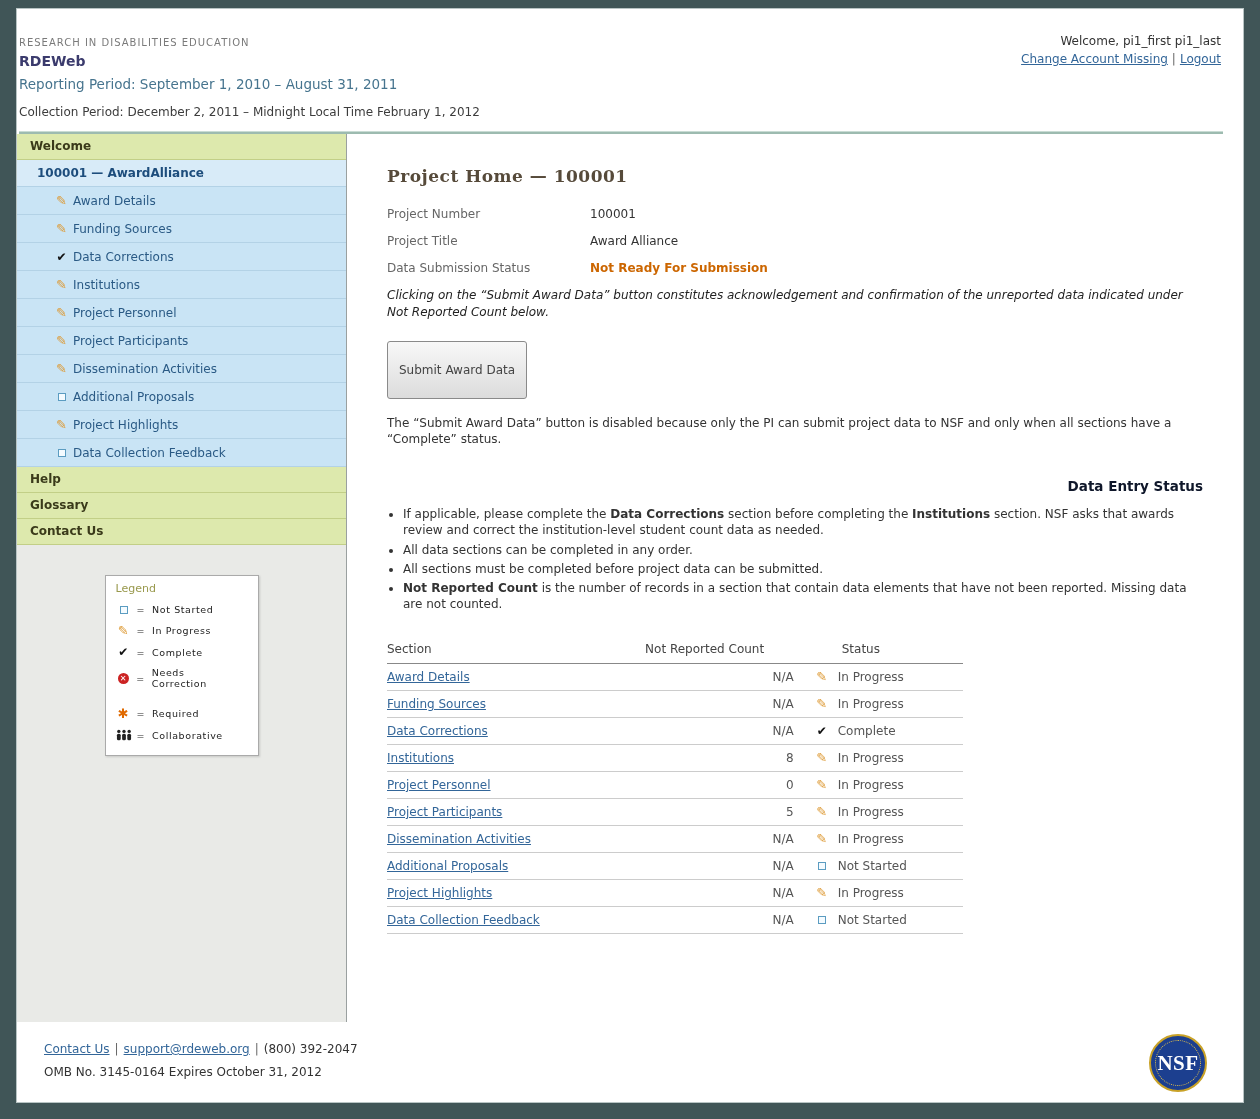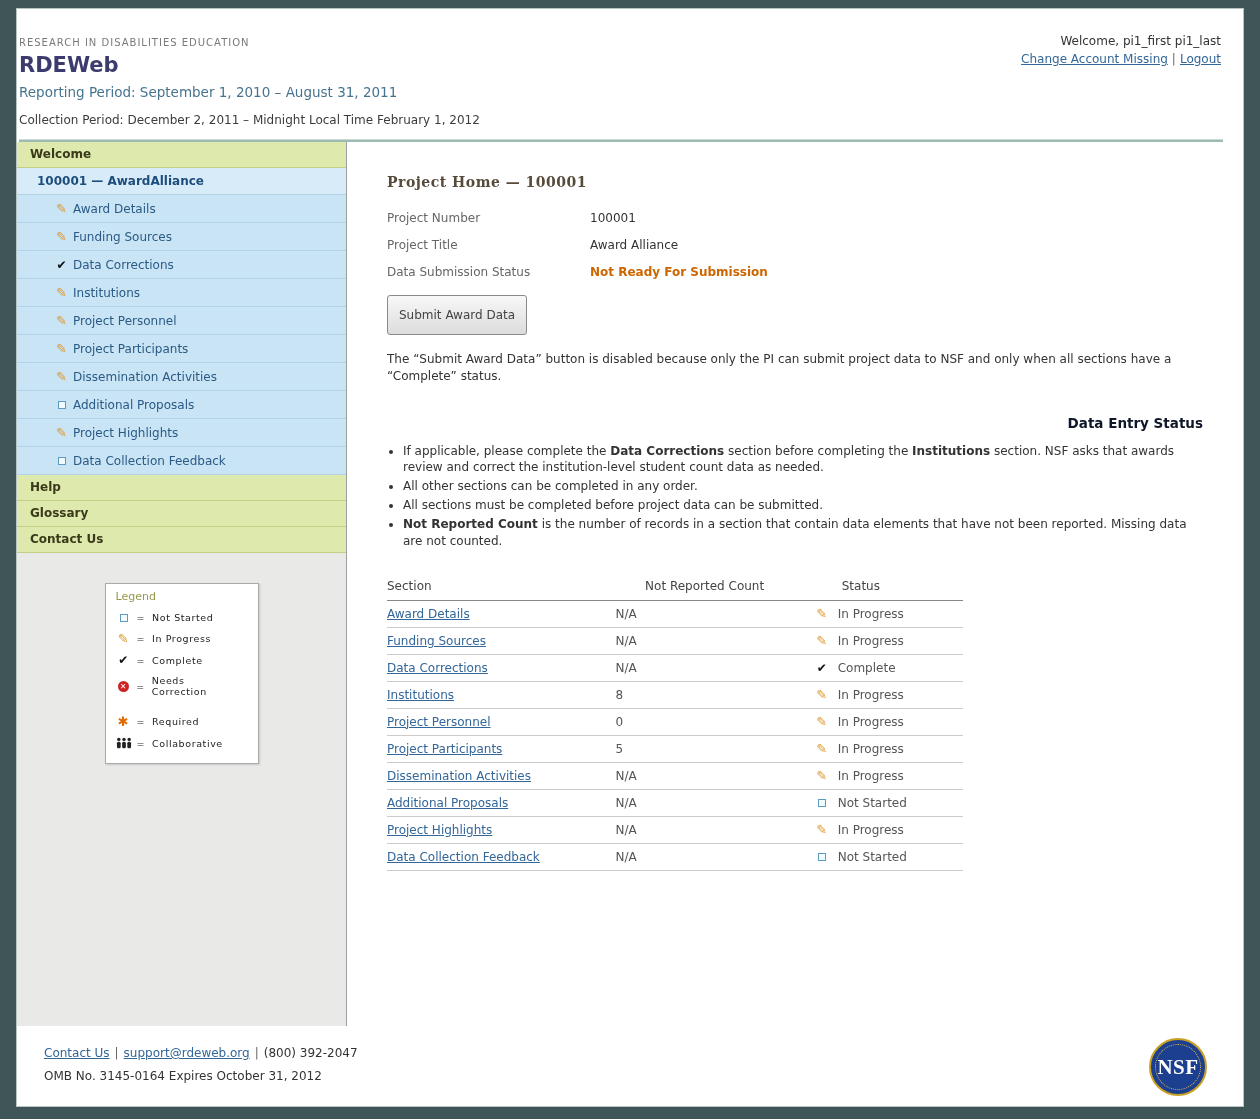--- a/index.html
+++ b/index.html
@@ -28,21 +28,21 @@
     background:#fff;
     margin:8px 16px 14px;
     border:1px solid #b8c4c4;
     min-height:1095px;
     display:flex;
     flex-direction:column;
   }
   
   .header{position:relative;padding:28px 20px 0 2px;min-height:104px;}
   .org{font-size:10px;color:#7a7a7a;letter-spacing:1px;margin-bottom:5px;}
-  .app{font-size:21px;font-weight:bold;color:var(--app-title);margin-bottom:7px;}
+  .app{font-size:14px;font-weight:bold;color:var(--app-title);margin-bottom:7px;}
   .reporting{font-size:13.5px;color:#46748e;margin-bottom:13px;}
   .collection{font-size:12px;color:#3c3c3c;}
   .header-right{position:absolute;top:25px;right:22px;text-align:right;}
   .welcome-user{color:#333;margin-bottom:4px;}
   .account-links a{color:var(--link);text-decoration:underline;cursor:pointer;}
   .account-links .sep{color:#666;margin:0 4px;}
   .header-rule{height:3px;background:#9dbbb0;border-top:1px solid #c9dcd4;margin-top:12px;}
   
   .body-wrap{display:flex;flex:1;min-height:884px;align-items:stretch;}
   .sidebar{width:330px;min-width:330px;background:#e9eae7;border-right:1px solid #9aa0a0;}
@@ -75,48 +75,48 @@
   
   .pencil{color:var(--pencil);font-size:13px;line-height:1;}
   .check{color:#111;font-size:12px;font-weight:bold;line-height:1;}
   .square{display:inline-block;width:8px;height:8px;border:1px solid #5b9cc1;background:#f4fbff;}
   .error-icon{display:inline-block;width:11px;height:11px;border-radius:50%;background:var(--error);color:#fff;font-size:8px;line-height:11px;text-align:center;font-weight:bold;}
   .asterisk{color:#e06a00;font-size:13px;line-height:1;}
   
   .main{flex:1;background:#fff;padding:32px 40px 20px 40px;}
   h1.page-title{
     font-family:"DejaVu Serif","Liberation Serif",serif;
-    font-size:14px;color:var(--heading);font-weight:bold;letter-spacing:0.5px;
+    font-size:17px;color:var(--heading);font-weight:bold;letter-spacing:0.5px;
     margin:0 0 20px 0;
   }
   .info-row{display:flex;margin-bottom:10px;line-height:17px;}
   .info-label{width:203px;color:#666;}
   .info-value{color:#333;}
   .info-value.warn{color:var(--warning);font-weight:bold;}
   .disclaimer{font-style:italic;color:#222;margin:4px 0 16px;max-width:830px;line-height:1.4;}
   .submit-btn{
     font-family:inherit;font-size:12px;color:#444;
-    padding:12px 11px;margin:4px 0 16px;
+    padding:21px 11px;margin:4px 0 16px;
     background:linear-gradient(#f8f8f8,#dcdcdc);
     border:1px solid #8a8a8a;border-radius:3px;
   }
   .disabled-note{margin:0 0 30px;max-width:835px;line-height:1.4;color:#333;}
   h2.section-heading{font-size:13.5px;font-weight:bold;color:#0f172a;margin:0 0 12px;text-align:right;}
   ul.bullets{margin:0 0 24px 16px;padding:0;max-width:830px;line-height:1.35;}
   ul.bullets li{margin-bottom:3px;}
   
   table.status-table{border-collapse:collapse;width:576px;}
   .status-table th{
     font-weight:normal;color:#444;border-bottom:1px solid #888;
     padding:6px 0 7px;text-align:left;font-size:12px;
   }
   .status-table th.col-count{text-align:center;}
   .status-table th.col-status{padding-left:48px;}
   .status-table td{border-bottom:1px solid #ccc;padding:6px 0;color:#555;}
-  .status-table td.col-count{text-align:left;}
+  .status-table td.col-count{text-align:right;}
   .status-table td.col-status{padding-left:20px;}
   .status-table td.col-status .icon{display:inline-block;width:16px;text-align:center;margin-right:8px;}
   .status-table a{color:var(--link);text-decoration:underline;cursor:pointer;}
   
   .footer{position:relative;background:#fff;padding:20px 20px 12px 27px;min-height:80px;}
   .footer a{color:var(--link);text-decoration:underline;cursor:pointer;}
   .footer .sep{color:#666;margin:0 5px;}
   .footer-line2{margin-top:9px;color:#333;}
   .nsf-logo{
     position:absolute;right:36px;top:12px;width:58px;height:58px;border-radius:50%;
@@ -266,30 +266,31 @@
       </div>
       <div class="info-row">
         <div class="info-label">Project Title</div>
         <div class="info-value">Award Alliance</div>
       </div>
       <div class="info-row">
         <div class="info-label">Data Submission Status</div>
         <div class="info-value warn">Not Ready For Submission</div>
       </div>
 
+      <div class="disclaimer">Clicking on the “Submit Award Data” button constitutes acknowledgement and confirmation of the unreported data indicated under Not Reported Count below.</div>
 
       <button class="submit-btn" disabled="">Submit Award Data</button>
 
       <div class="disabled-note">The “Submit Award Data” button is disabled because only the PI can submit project data to NSF and only when all sections have a “Complete” status.</div>
 
       <h2 class="section-heading">Data Entry Status</h2>
 
       <ul class="bullets" id="bullet-list">
           <li><span>If applicable, please complete the </span><b>Data Corrections</b><span> section before completing the </span><b>Institutions</b><span> section. NSF asks that awards review and correct the institution-level student count data as needed.</span></li>
-          <li><span>All other sections can be completed in any order.</span></li>
+          <li><span>All data sections can be completed in any order.</span></li>
           <li><span>All sections must be completed before project data can be submitted.</span></li>
           <li><b>Not Reported Count</b><span> is the number of records in a section that contain data elements that have not been reported. Missing data are not counted.</span></li>
         </ul>
 
       <table class="status-table">
         <thead>
           <tr>
             <th class="col-section">Section</th>
             <th class="col-count">Not Reported Count</th>
             <th class="col-status">Status</th>

